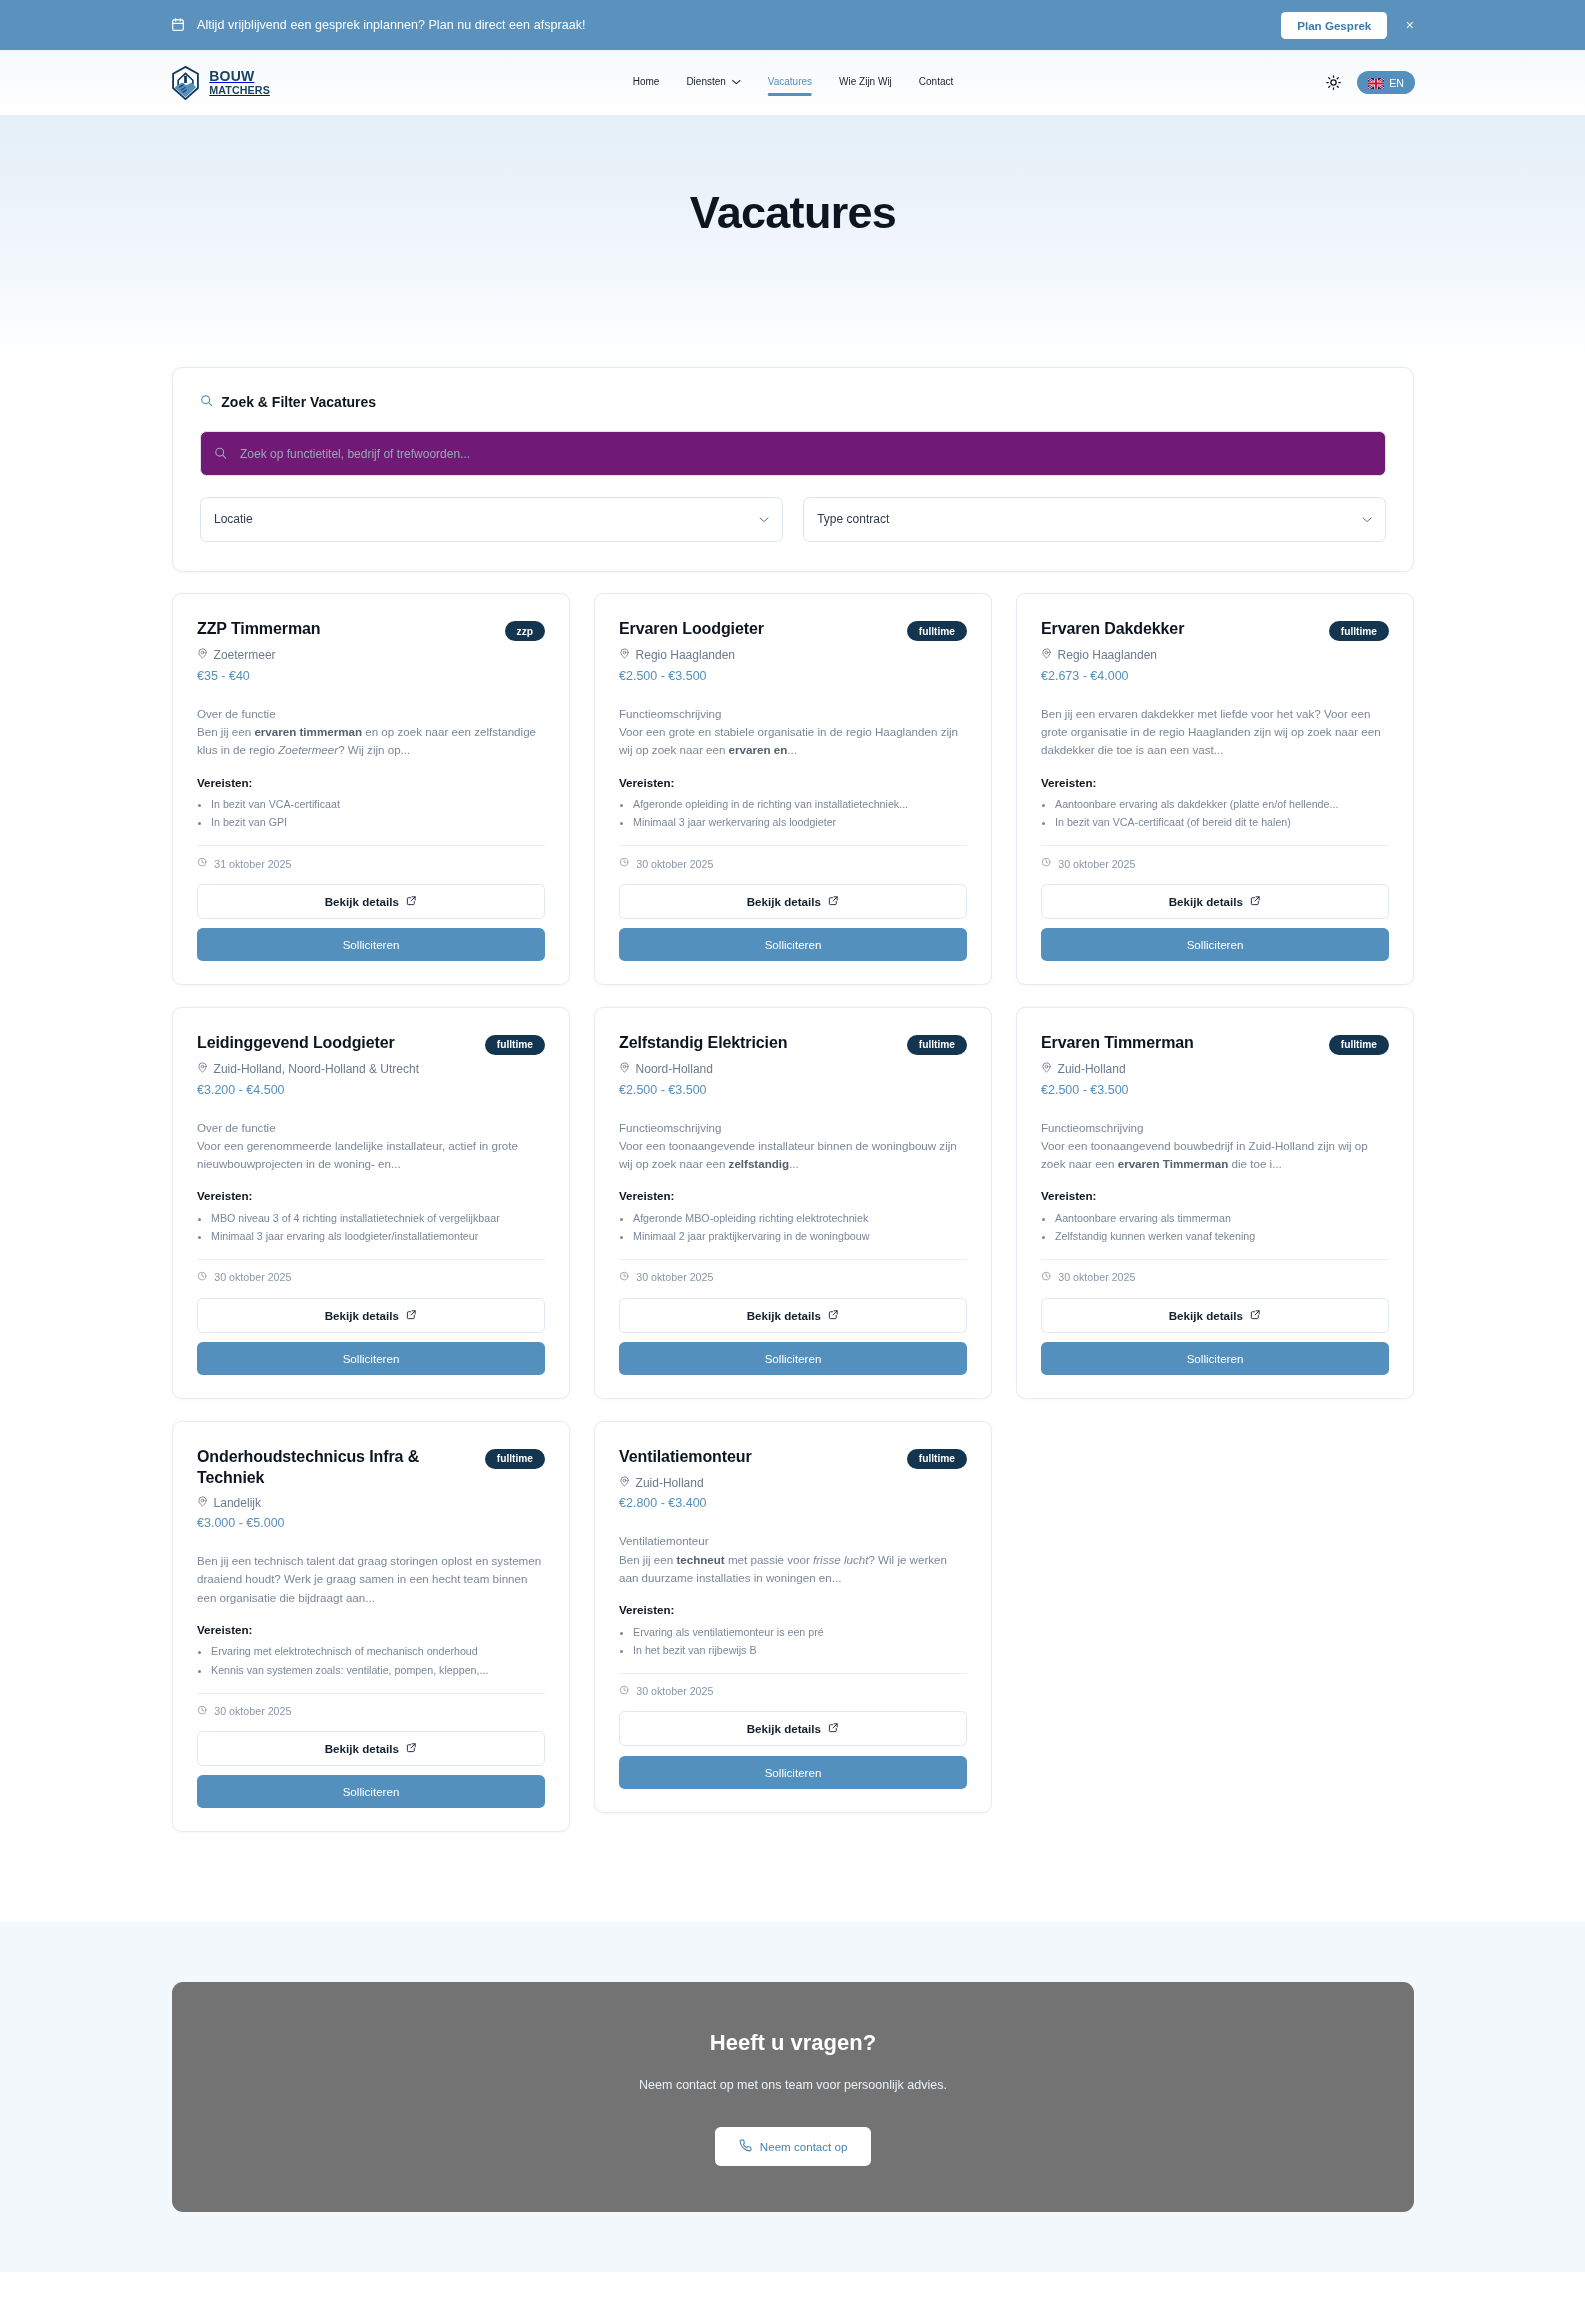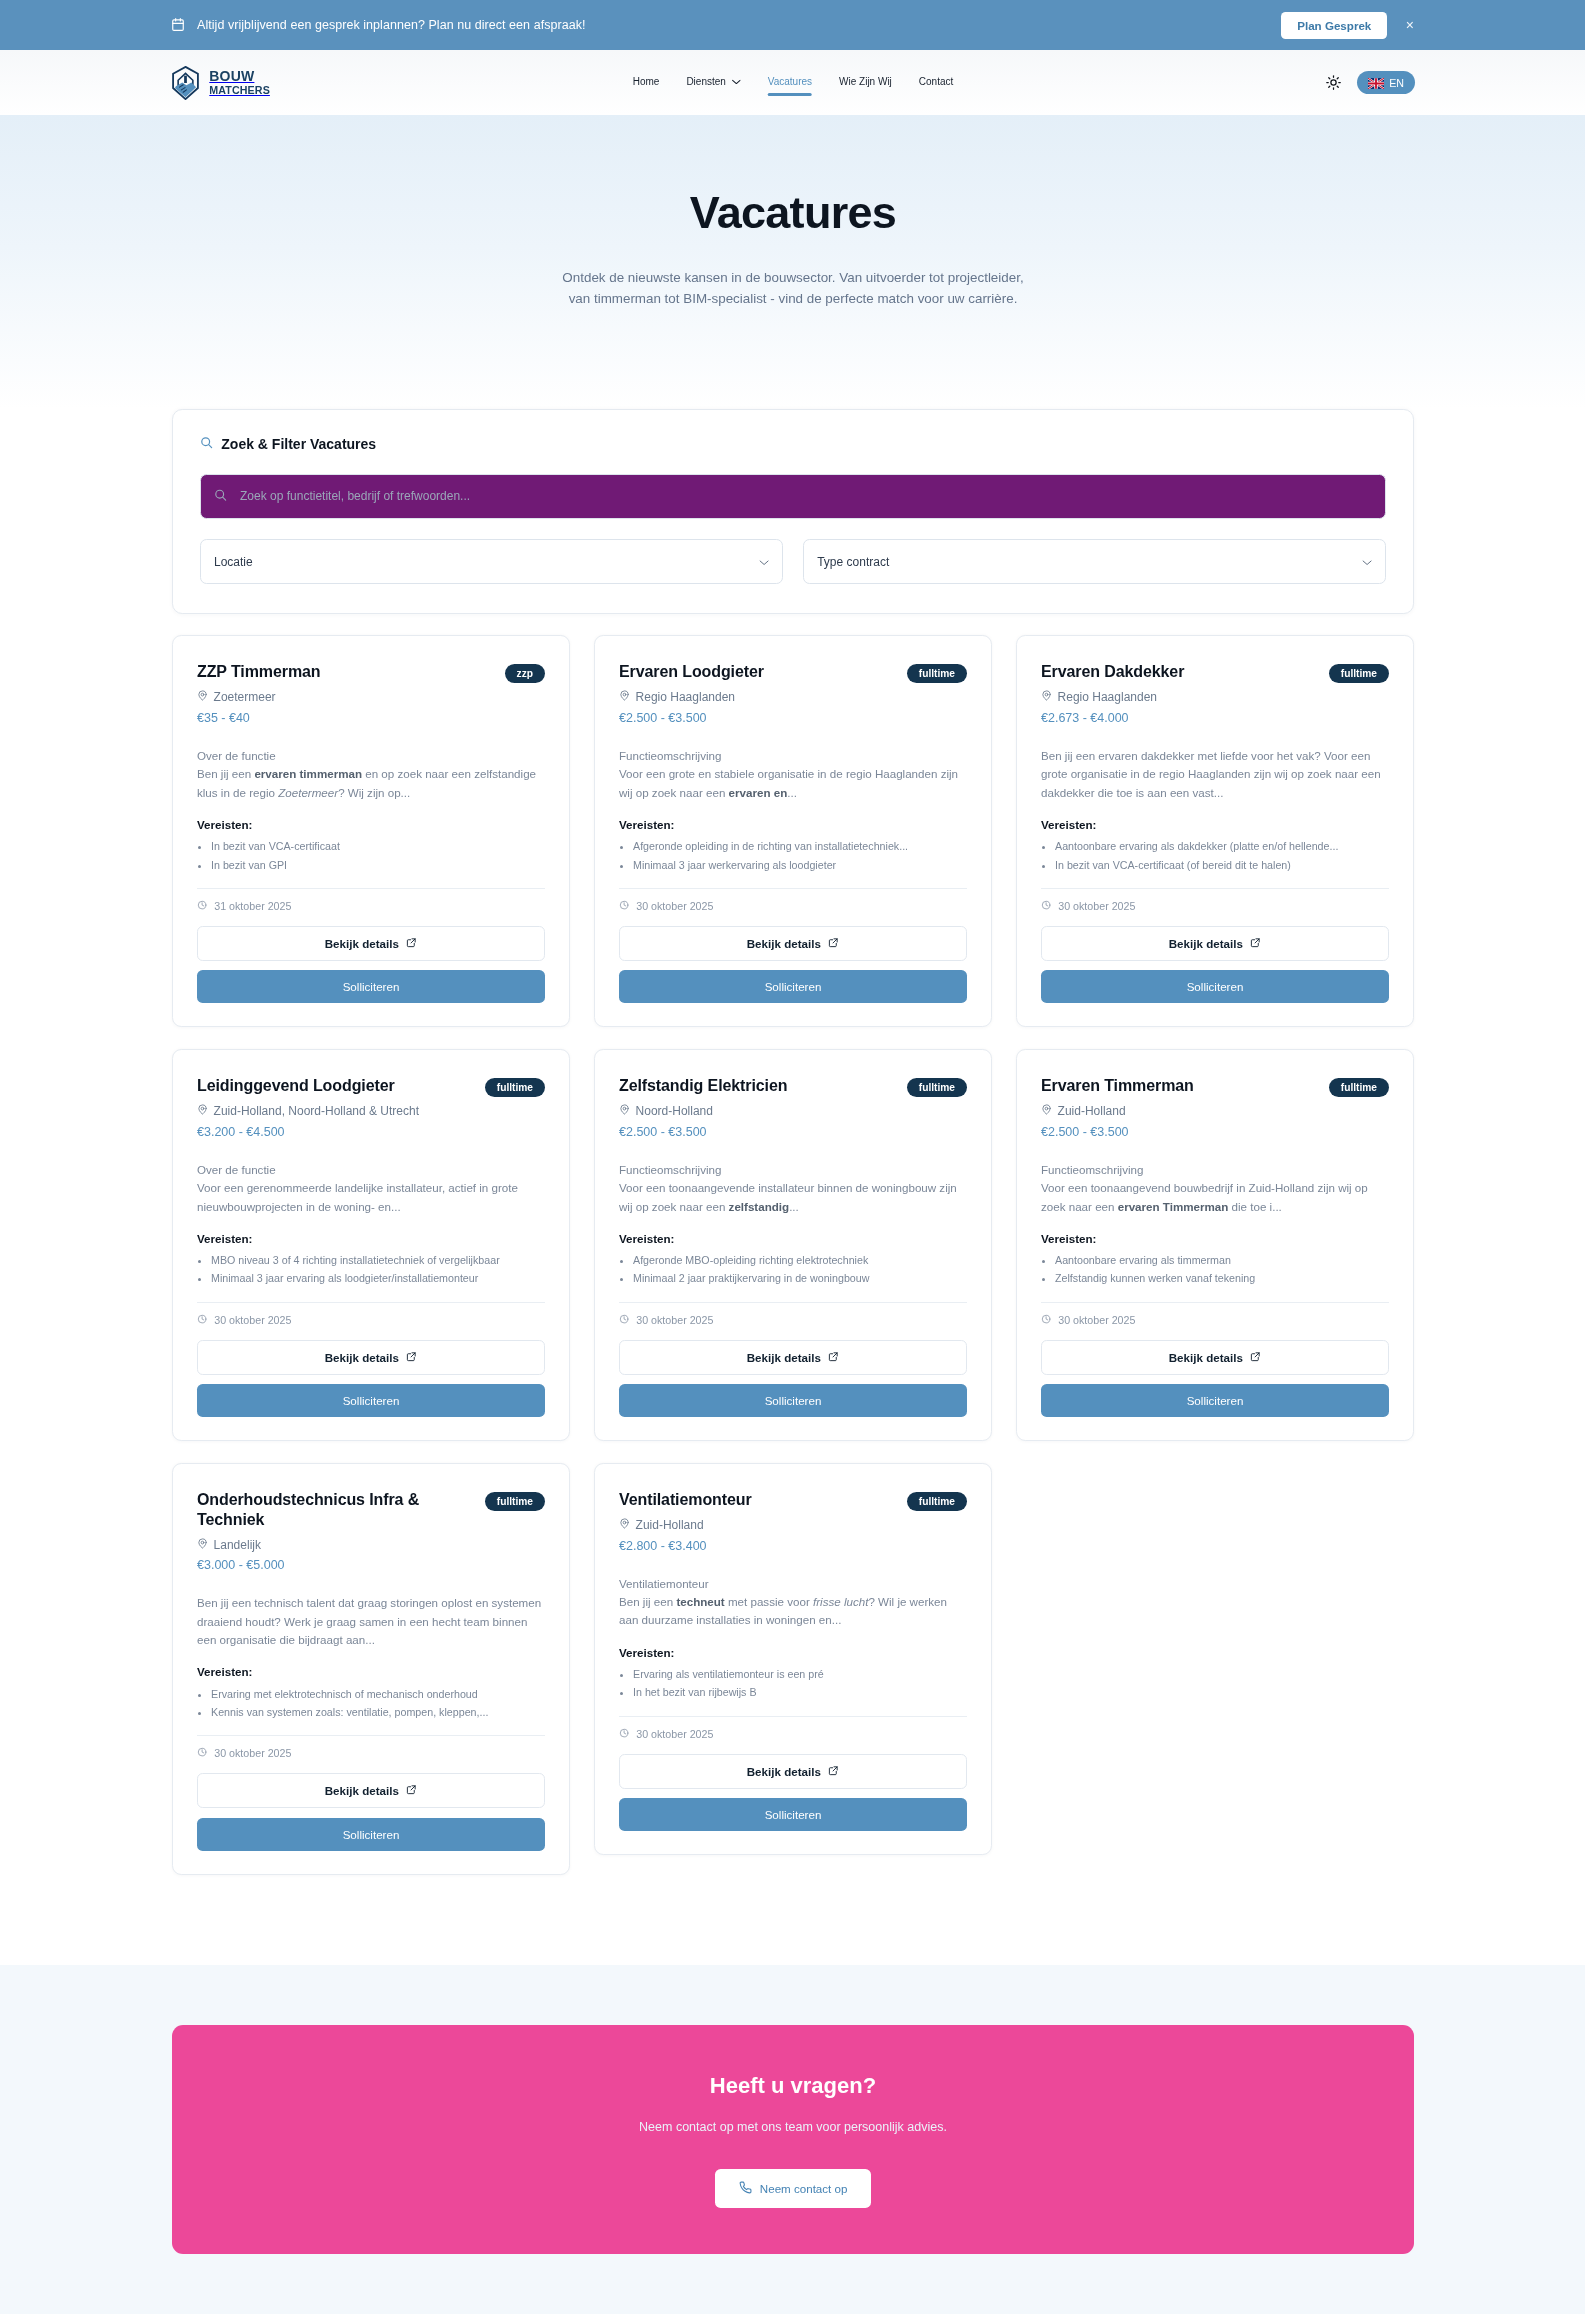--- a/index.html
+++ b/index.html
@@ -316,21 +316,21 @@
     font-size: 11.6px;
     font-family: inherit;
     cursor: pointer;
   }
   .job-spacer { flex: 1 1 auto; }
 
   
   .cta-section { background: #f3f8fc; margin-top: 90px; padding: 60px 0 60px; }
   .cta-box {
     margin: 0 172px;
-    background: #ec4899;
+    background: #737373;
     border-radius: 11px;
     text-align: center;
     padding: 48px 0 46px;
   }
   .cta-title { font-size: 22px; font-weight: 700; color: #fff; }
   .cta-sub { font-size: 12.5px; color: #eaf3fa; margin-top: 21.3px; }
   .cta-btn {
     margin-top: 35px;
     background: #ffffff;
     color: #4583b4;
@@ -430,24 +430,20 @@
           <path d="M30 0 V40 M0 20 H60" stroke="#C8102E" stroke-width="7"></path>
         </svg>
       </span>
       <span class="lang-code">EN</span>
     </button>
   </div>
 </header>
 
 <section class="hero">
   <h1>Vacatures</h1>
-  <p>
-    <span>Ontdek de nieuwste kansen in de bouwsector. Van uitvoerder tot projectleider,</span><br>
-    <span>van timmerman tot BIM-specialist - vind de perfecte match voor uw carrière.</span>
-  </p>
 </section>
 
 <section class="filter-card">
   <div class="filter-title">
     <span>
       <svg width="13" height="13" viewBox="0 0 24 24" fill="none" stroke="#5490be" stroke-width="2.2" stroke-linecap="round">
         <circle cx="10.5" cy="10.5" r="7.2"></circle>
           <line x1="16" y1="16" x2="21.5" y2="21.5"></line>
       </svg>
     </span>

